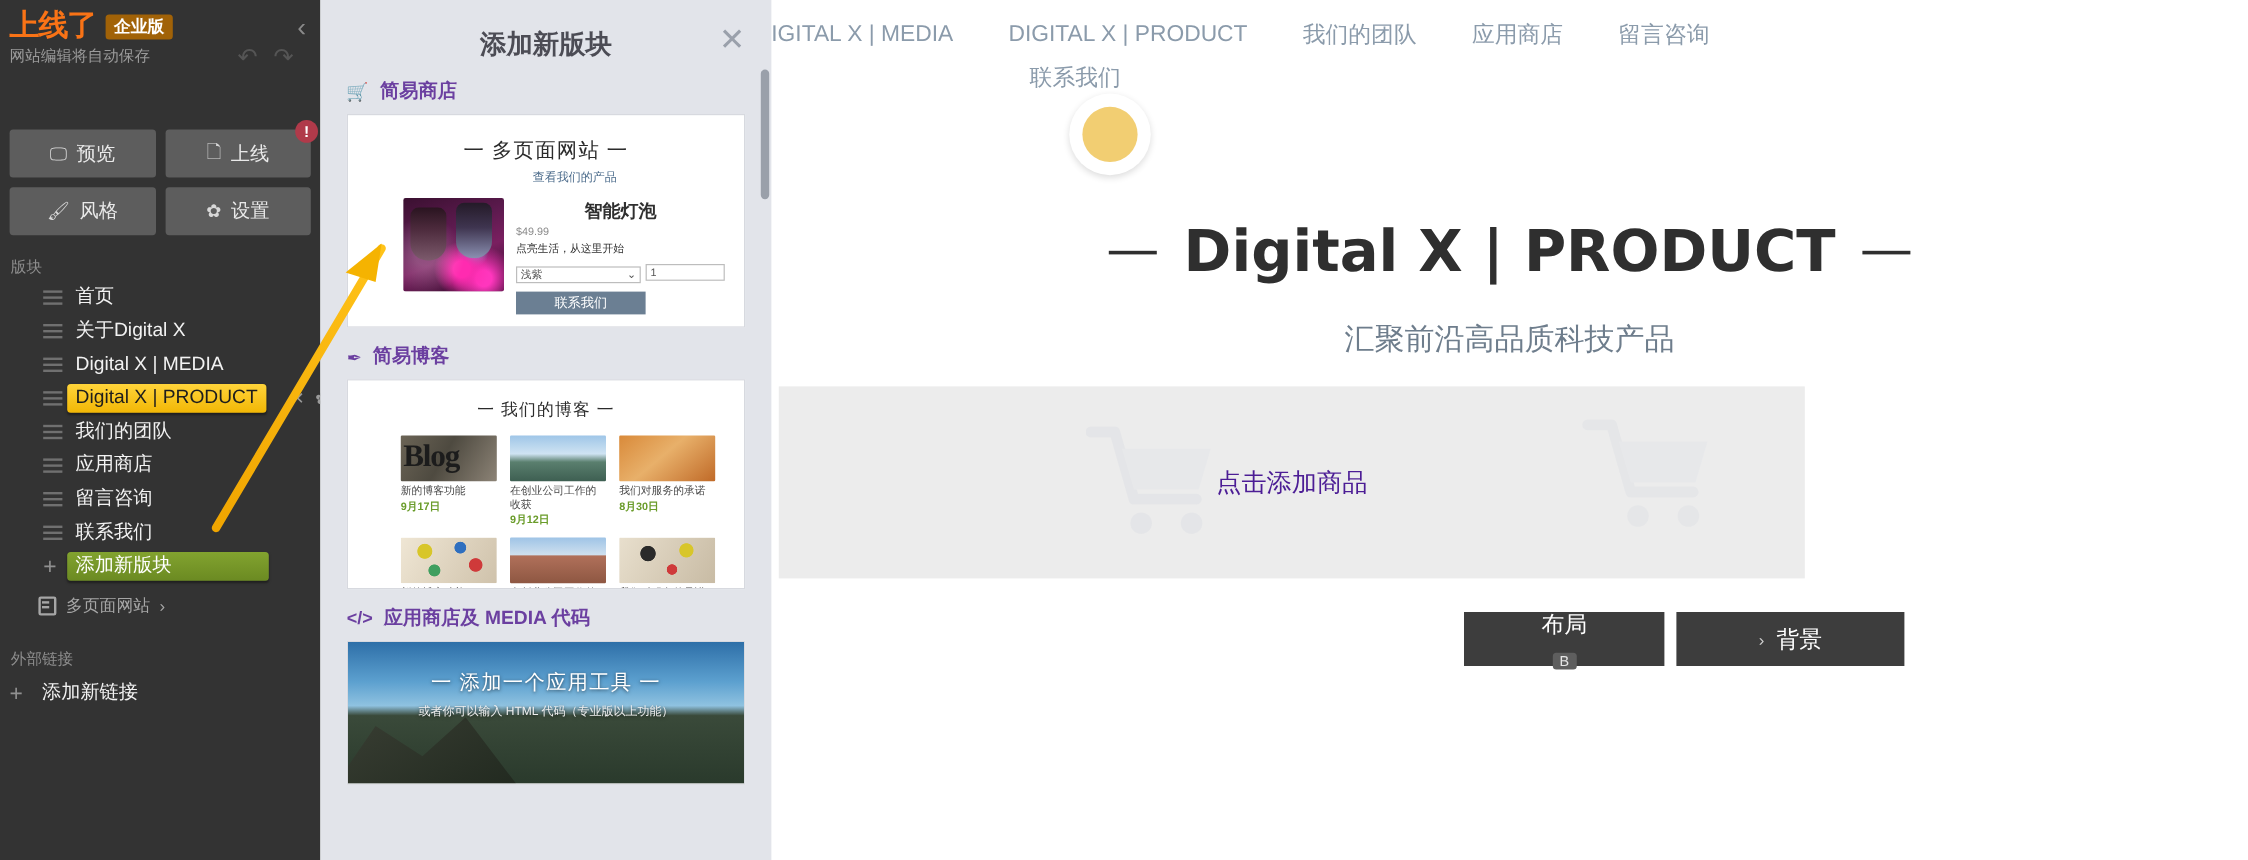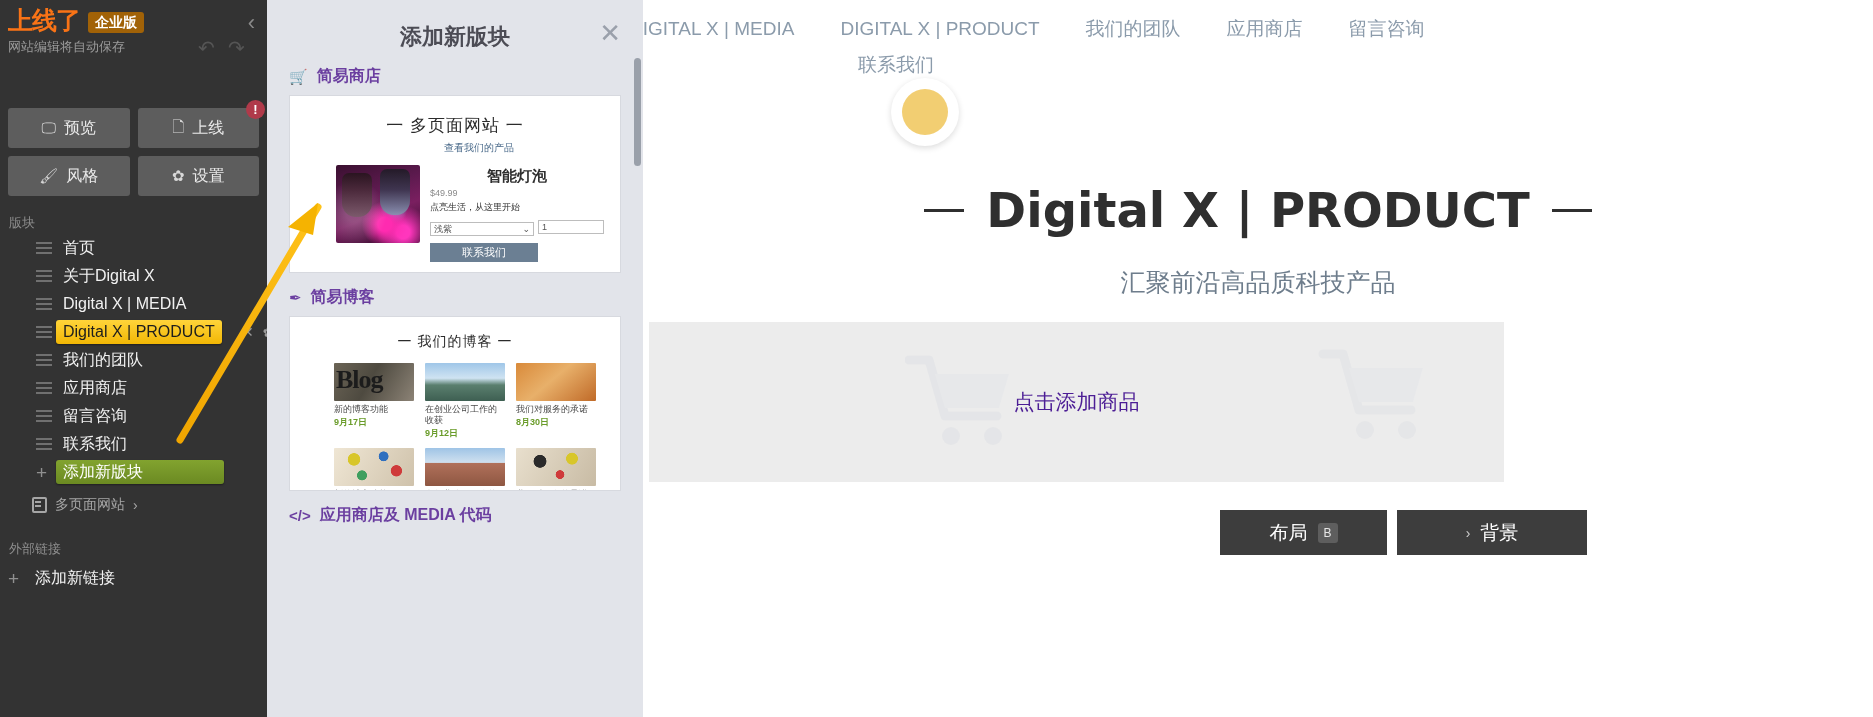--- a/index.html
+++ b/index.html
@@ -293,21 +293,21 @@
 
   .pv-bottom {
     position: absolute; left: 577px; top: 510px;
     display: flex; gap: 10px;
   }
   .pv-b {
     height: 45px; background: #3d3d3d; color: #fff;
     display: flex; align-items: center; justify-content: center; gap: 10px;
     font-size: 19px; cursor: pointer;
   }
-  .pv-b.layout { width: 167px; }
+  .pv-b.layout { width: 167px; flex-direction: column; }
   .pv-b.bg { width: 190px; }
   .kbd {
     width: 20px; height: 20px; border-radius: 3px;
     background: #5e5e5e; color: #e6e6e6;
     font-size: 12px; display: flex; align-items: center; justify-content: center;
   }
   .chev { font-size: 14px; color: #cfcfcf; }
 </style>
 </head>
 <body>
@@ -509,20 +509,27 @@
             <div class="blog-thumb bt6"></div>
             <div class="blog-pt">我们对服务的承诺</div>
           </div>
         </div>
       </div>
 
       <div class="grp-head">
         <span class="grp-icon">&lt;/&gt;</span>
         <span>应用商店及 MEDIA 代码</span>
       </div>
+      <div class="card card-html">
+        <div class="html-bg"></div>
+        <div class="html-txt">
+          <div class="html-t1">一 添加一个应用工具 一</div>
+          <div class="html-t2">或者你可以输入 HTML 代码（专业版以上功能）</div>
+        </div>
+      </div>
 
     </div>
   </div>
 
   <svg class="arrow" width="180" height="260" viewBox="0 0 180 260">
     <defs>
       <linearGradient id="ag" x1="0" y1="1" x2="1" y2="0">
         <stop offset="0" stop-color="#f0a500"></stop>
           <stop offset="1" stop-color="#ffc31a"></stop>
       </linearGradient>

